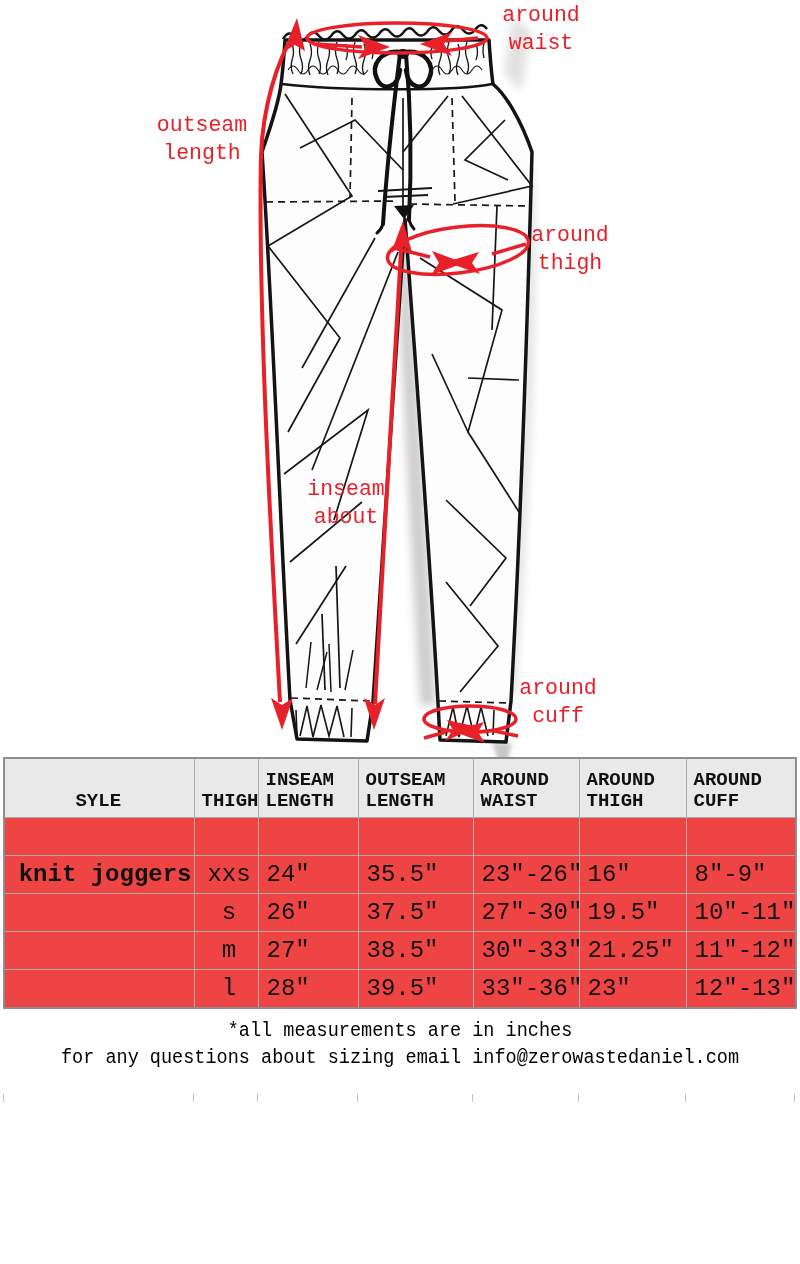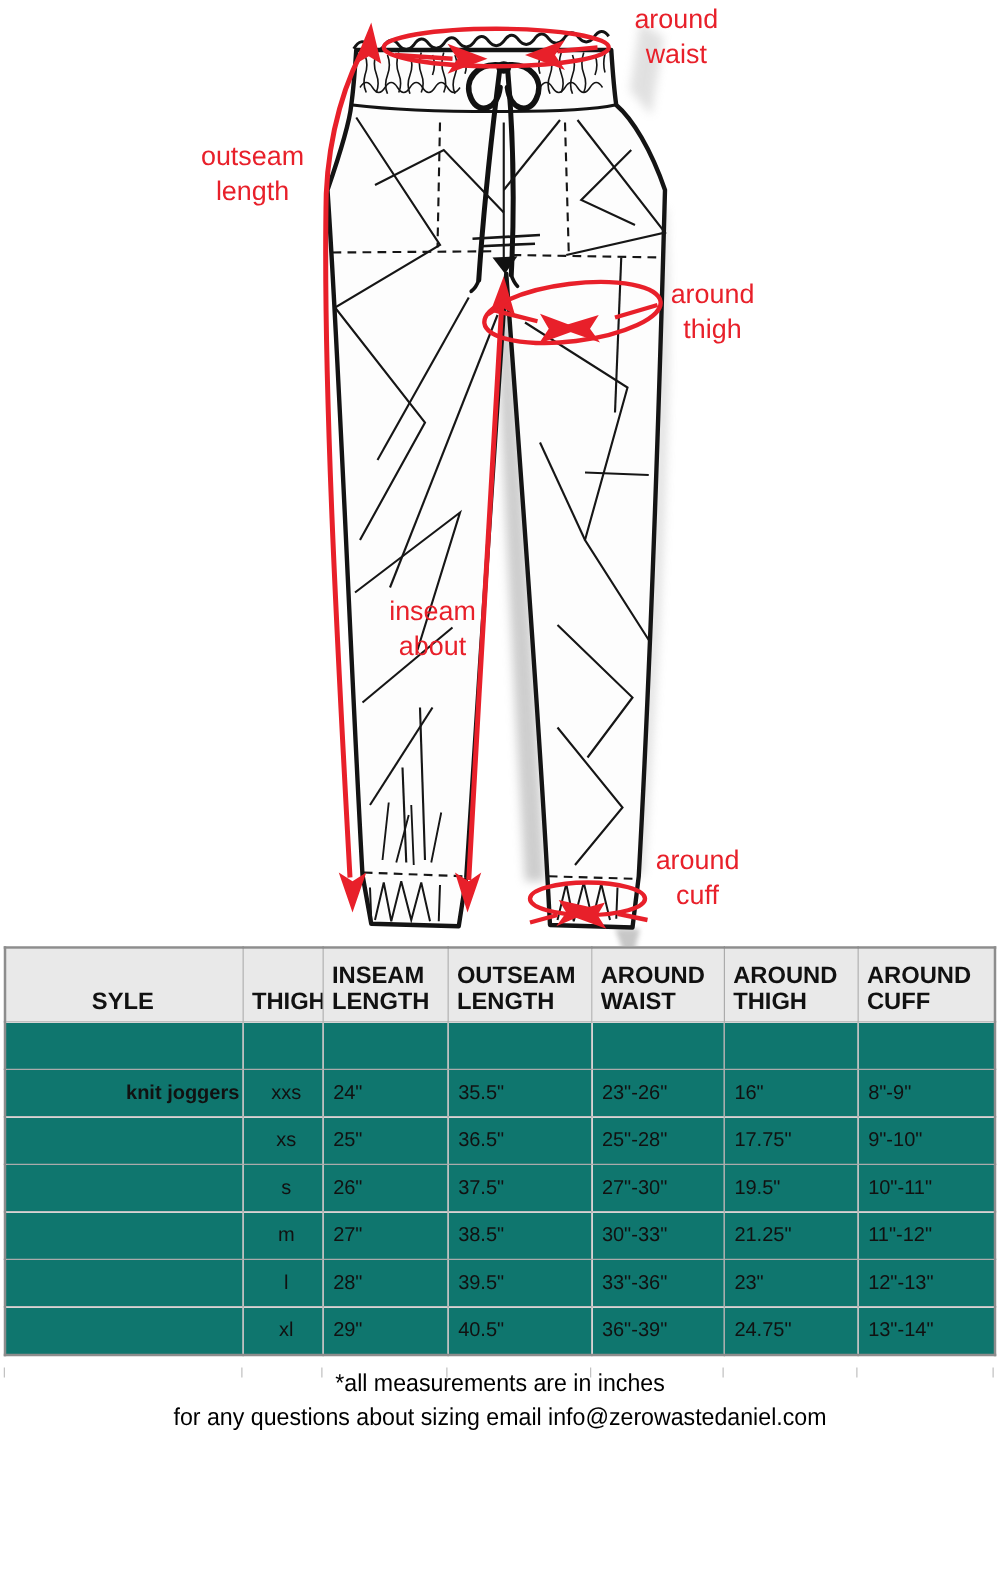--- a/index.html
+++ b/index.html
@@ -1,38 +1,38 @@
 <!DOCTYPE html>
 <html><head>
 <meta charset="utf-8">
 <style>
   html,body{margin:0;padding:0;background:#ffffff;}
   .page{position:relative;width:800px;height:1264px;background:#fff;overflow:hidden;
-        font-family:Liberation Sans, sans-serif;}
+        font-family:Liberation Mono, monospace;}
   
   .diagram{position:relative;width:800px;height:757px;}
   .diagram svg{position:absolute;left:0;top:0;}
   .dlabel{position:absolute;color:#e8202a;font-size:21.5px;line-height:28px;
           text-align:center;white-space:pre-line;font-weight:400;}
   .lbl-waist{left:473px;top:1px;width:136px;}
   .lbl-outseam{left:137px;top:111px;width:130px;}
   .lbl-thigh{left:504px;top:221px;width:132px;}
   .lbl-inseam{left:281px;top:475px;width:130px;}
   .lbl-cuff{left:494px;top:674px;width:128px;}
   
   table.size{border-collapse:collapse;table-layout:fixed;margin-left:3px;width:792px;
              border:2px solid #8d8d8d;}
   table.size th,table.size td{border:1px solid #ababab;overflow:hidden;}
   table.size th{background:#e9e9e9;font-size:19px;font-weight:bold;line-height:21px;
                 text-align:left;vertical-align:bottom;padding:4px 2px 5px 7px;color:#111;
                 height:49px;}
   table.size th.col-style{text-align:center;padding-right:9px;}
   tr.spacer td{background:#dfe3ee;height:8px;padding:0;}
-  table.size td{font-size:16px;color:#111;height:37px;padding:0 2px 0 8px;
-                vertical-align:middle;background:#0f766e;}
+  table.size td{font-size:24px;color:#111;height:37px;padding:0 2px 0 8px;
+                vertical-align:middle;background:#ef4444;}
   td.c-style{font-weight:bold;text-align:right;padding-right:9px;font-size:20.5px;}
   td.c-size{text-align:center;padding-right:12px;}
   
   .stub{position:absolute;width:1px;height:8px;background:#c2c2c2;top:1094px;}
   
   .footer{margin-top:9px;width:800px;text-align:center;color:#000;
           font-size:19.5px;line-height:27px;transform:scaleX(.95);transform-origin:50% 0;}
 </style>
 </head>
 <body>
@@ -200,29 +200,20 @@
         <td class="c-style">knit joggers</td>
         <td class="c-size">xxs</td>
         <td>24"</td>
         <td>35.5"</td>
         <td>23"-26"</td>
         <td>16"</td>
         <td>8"-9"</td>
       </tr>
       <tr>
         <td class="c-style"></td>
-        <td class="c-size">xs</td>
-        <td>25"</td>
-        <td>36.5"</td>
-        <td>25"-28"</td>
-        <td>17.75"</td>
-        <td>9"-10"</td>
-      </tr>
-      <tr>
-        <td class="c-style"></td>
         <td class="c-size">s</td>
         <td>26"</td>
         <td>37.5"</td>
         <td>27"-30"</td>
         <td>19.5"</td>
         <td>10"-11"</td>
       </tr>
       <tr>
         <td class="c-style"></td>
         <td class="c-size">m</td>
@@ -233,29 +224,20 @@
         <td>11"-12"</td>
       </tr>
       <tr>
         <td class="c-style"></td>
         <td class="c-size">l</td>
         <td>28"</td>
         <td>39.5"</td>
         <td>33"-36"</td>
         <td>23"</td>
         <td>12"-13"</td>
-      </tr>
-      <tr>
-        <td class="c-style"></td>
-        <td class="c-size">xl</td>
-        <td>29"</td>
-        <td>40.5"</td>
-        <td>36"-39"</td>
-        <td>24.75"</td>
-        <td>13"-14"</td>
       </tr>
     </tbody>
   </table>
 
   <div>
     <span class="stub" style="left:3px"></span>
     <span class="stub" style="left:193px"></span>
     <span class="stub" style="left:257px"></span>
     <span class="stub" style="left:357px"></span>
     <span class="stub" style="left:472px"></span>

